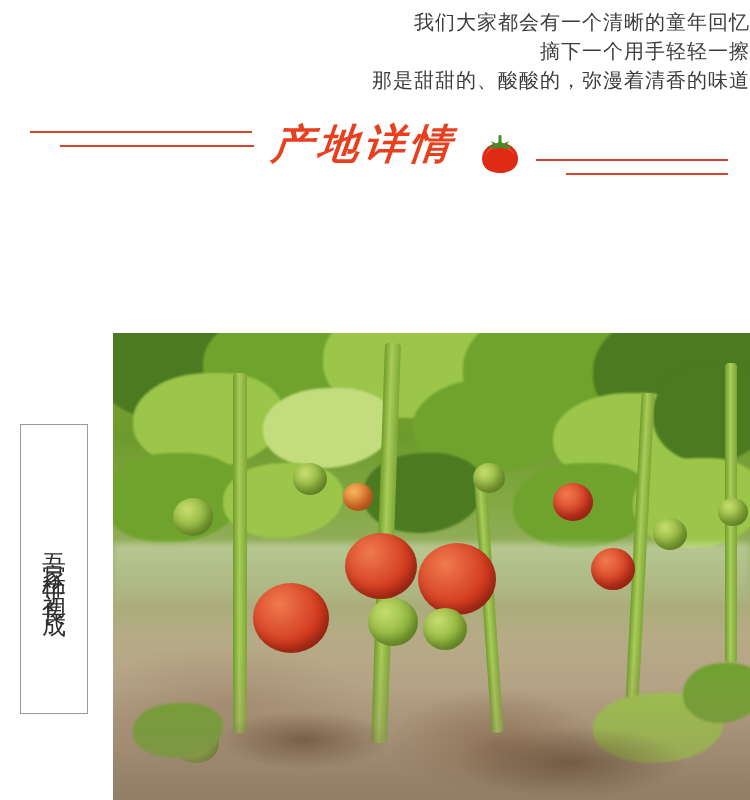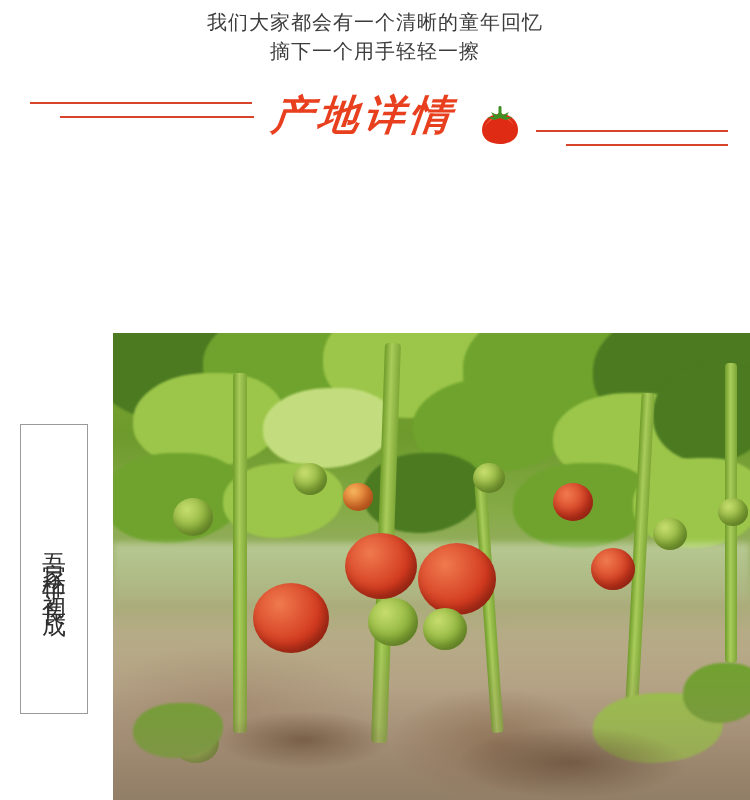--- a/index.html
+++ b/index.html
@@ -20,20 +20,21 @@
     padding-top: 8px;
     text-align: center;
   }
   .poem-line {
     font-family: "DejaVu Sans", "Liberation Sans", sans-serif;
     font-size: 20px;
     line-height: 29px;
     color: #3b3b3b;
     letter-spacing: 1px;
     white-space: pre;
+    text-align: right;
   }
 
   
   .section-title {
     position: relative;
     height: 86px;
     margin-top: 16px;
   }
   .rule {
     position: absolute;
@@ -187,20 +188,21 @@
     color: #2e2e2e;
     line-height: 1;
   }
 </style>
 </head>
 <body>
 
 <div class="poem">
   <div class="poem-line">我们大家都会有一个清晰的童年回忆</div>
   <div class="poem-line">摘下一个用手轻轻一擦</div>
+  <div class="poem-line">那是甜甜的、酸酸的，弥漫着清香的味道</div>
 </div>
 
 <div class="section-title">
   <div class="rule rule-left-top"></div>
   <div class="rule rule-left-bottom"></div>
   <div class="rule rule-right-top"></div>
   <div class="rule rule-right-bottom"></div>
   <div class="title-text">产地详情</div>
   <svg class="tomato-icon" viewBox="0 0 44 42">
     <path d="M22 10 C33 10 40 17 40 26 C40 35 32 40 22 40 C12 40 4 35 4 26 C4 17 11 10 22 10 Z" fill="#e02b14"></path>

